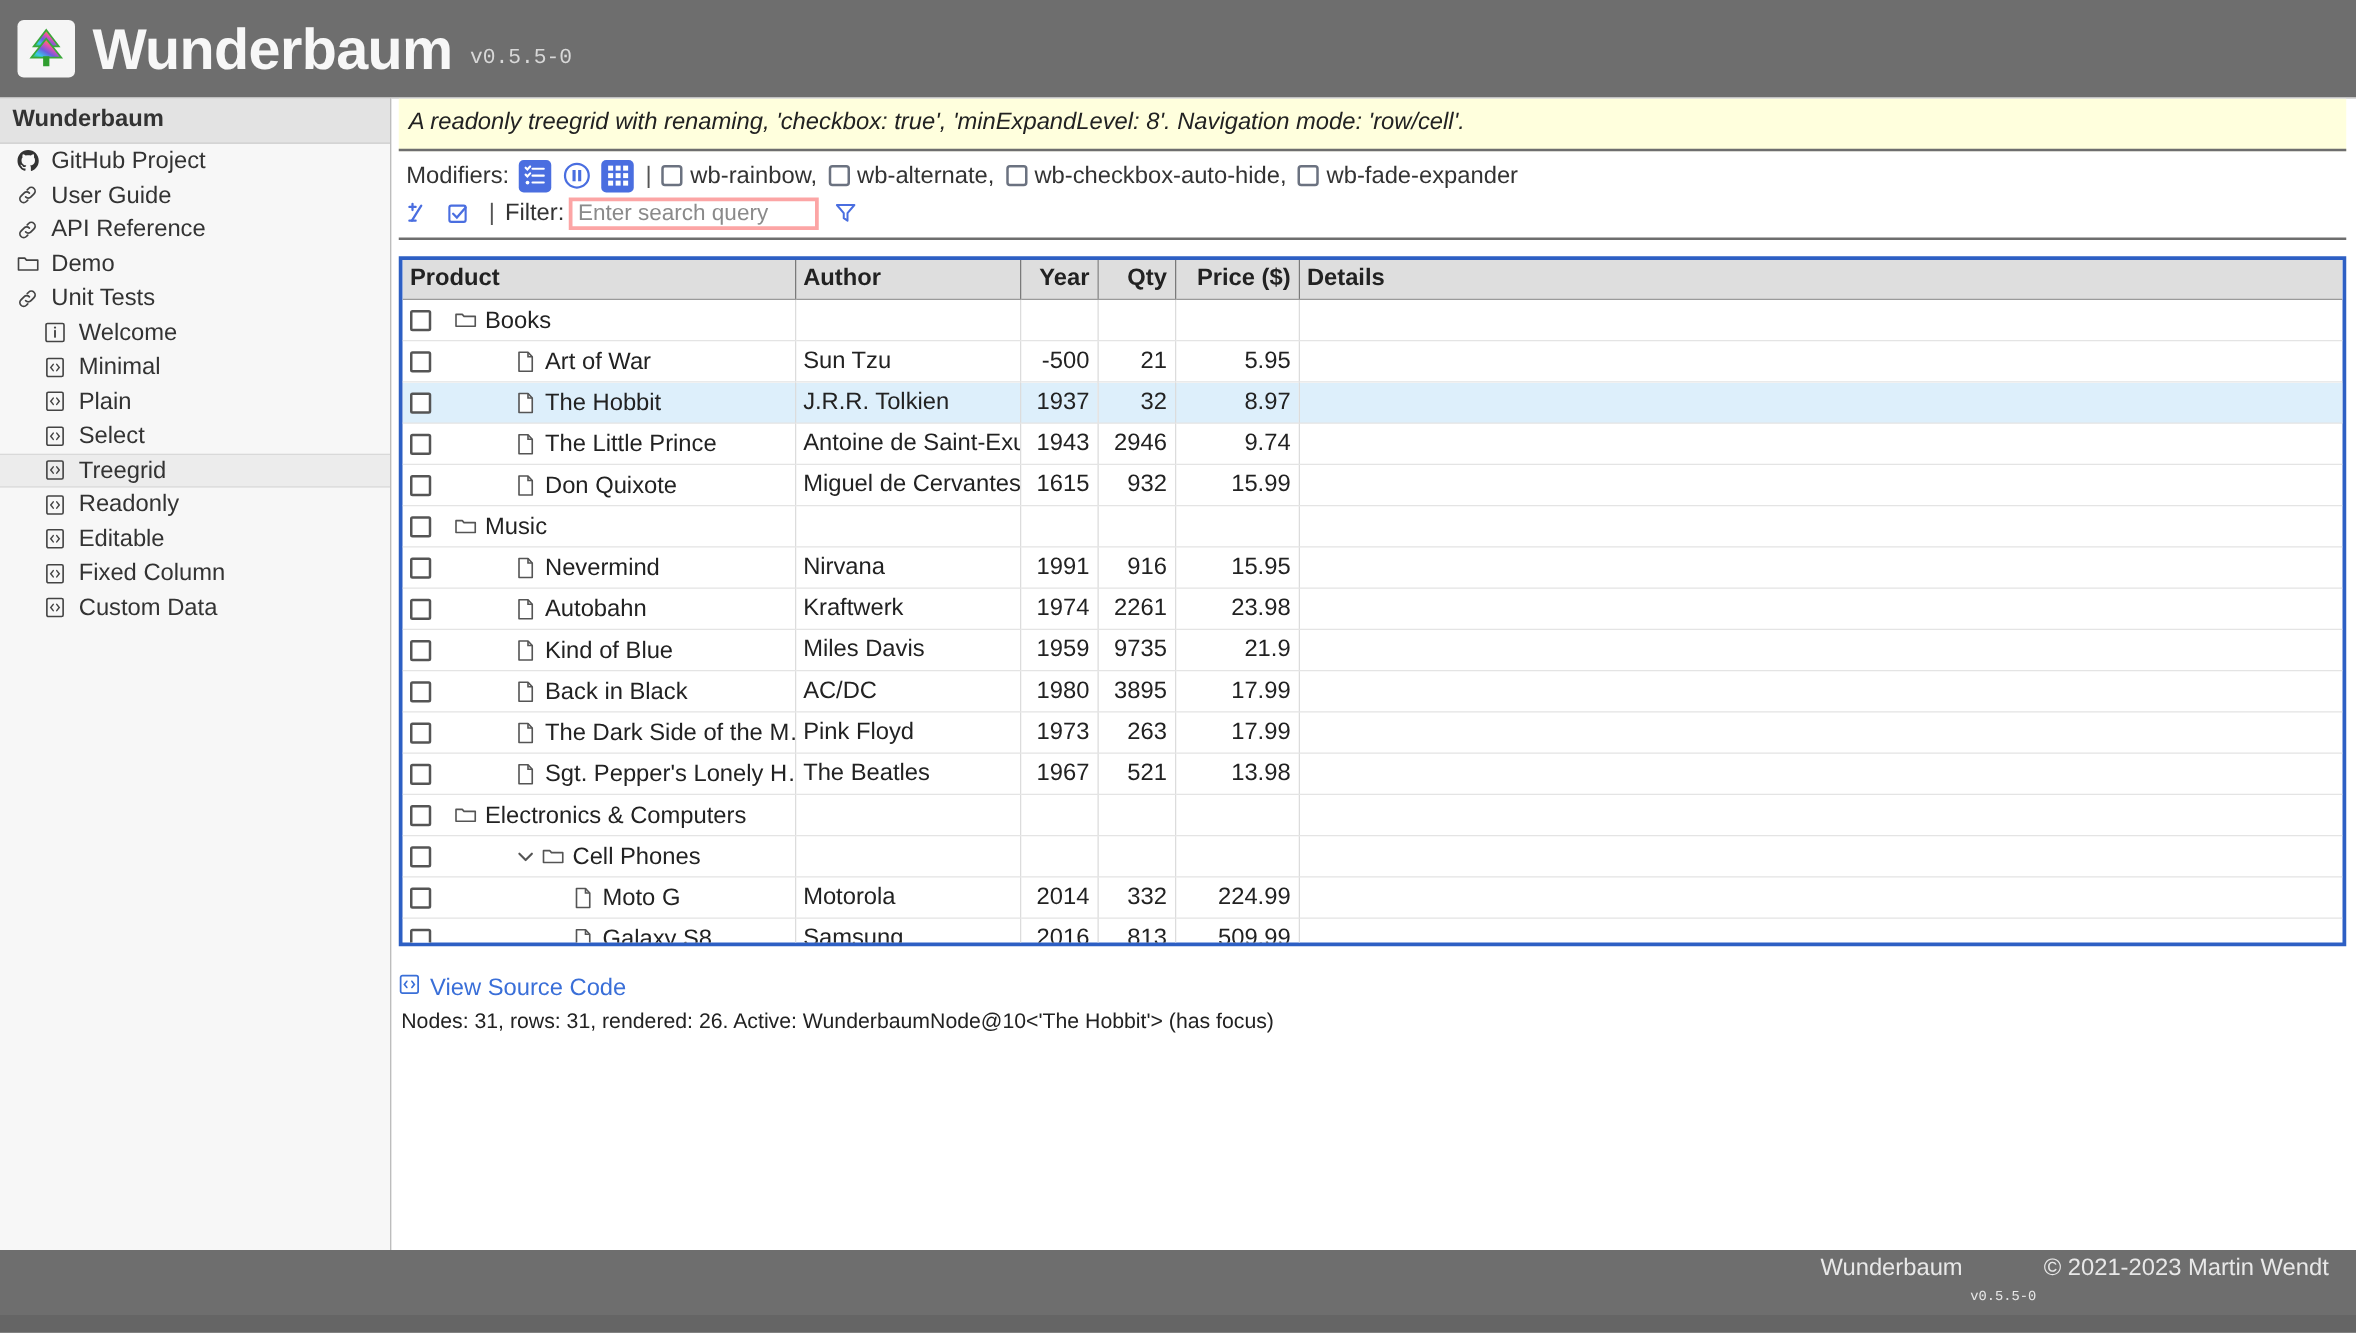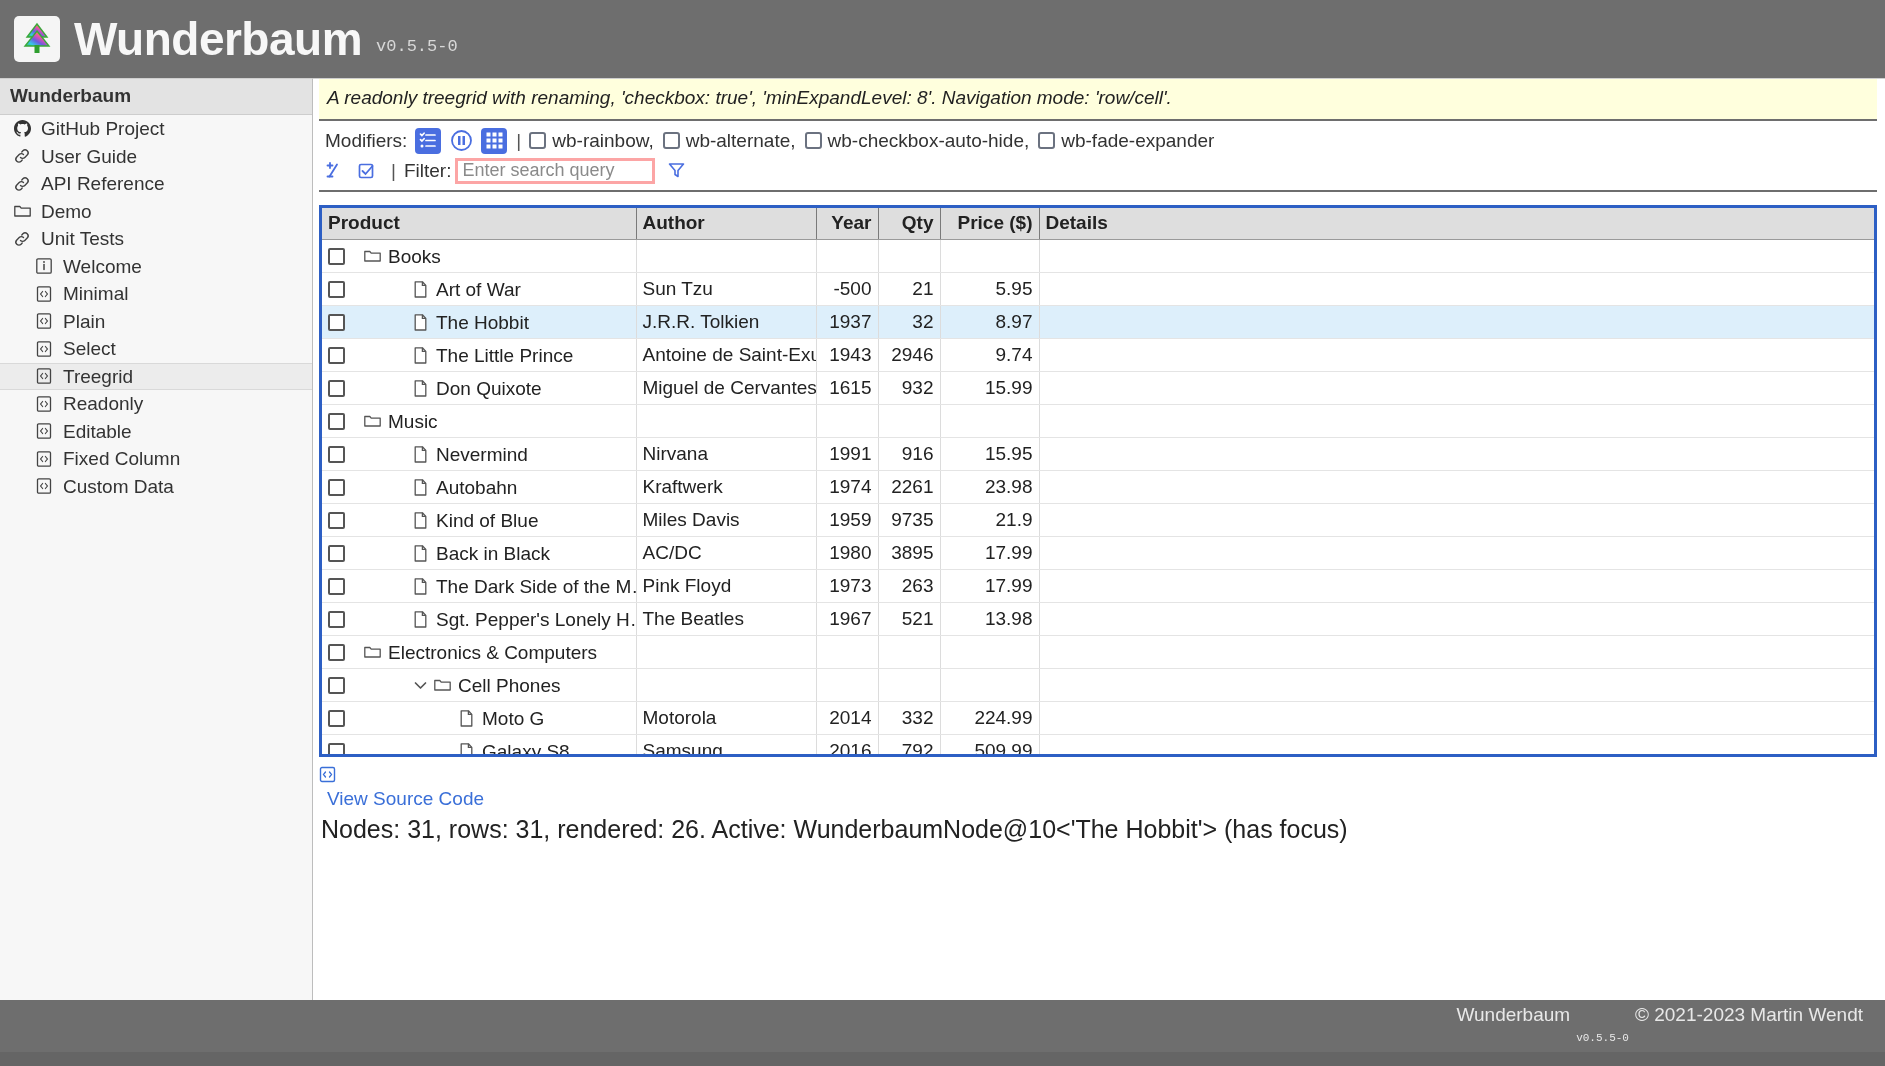--- a/index.html
+++ b/index.html
@@ -227,33 +227,32 @@
     margin-right: 5px;
     color: #444;
   }
   .node-title { line-height: 1; }
   .sp-1 { width: 48px; min-width: 48px; }
   .sp-2 { width: 46px; min-width: 46px; }
   .sp-cb { width: 16px; min-width: 16px; }
 
   
   #src-line {
-    margin-top: 9px;
+    margin-top: 22px;
     display: flex;
-    align-items: flex-start;
+    align-items: flex-end;
     font-size: 19px;
-    flex-direction: column;
   }
   #src-link {
     color: #3a6fd8;
     margin-left: 8px;
     cursor: pointer;
   }
   #status-line {
-    font-size: 25px;
+    font-size: 17px;
     color: #222;
     margin-top: 5px;
     padding-left: 2px;
     white-space: nowrap;
   }
 
   
   #page-footer {
     position: absolute;
     left: 0; bottom: 0;
@@ -897,21 +896,21 @@
                     <svg width="17" height="19" viewBox="0 0 17 19">
                       <path d="M3.2 1.8h7.2l3.4 3.6V17H3.2z" fill="#fff" stroke="#555" stroke-width="1.3" stroke-linejoin="round"></path>
                       <path d="M10.4 1.8v3.6h3.4" fill="none" stroke="#555" stroke-width="1.3"></path>
                     </svg>
                   </span>
                   <span class="node-title">Galaxy S8</span>
                 </span>
               </td>
               <td class="">Samsung</td>
               <td class="num ">2016</td>
-              <td class="num ">792</td>
+              <td class="num ">813</td>
               <td class="num ">509.99</td>
               <td class="last"></td>
             </tr>
           </tbody>
       </table>
     </div>
 
     <div id="src-line">
       <span>
         <svg width="17" height="17" viewBox="0 0 17 17">

